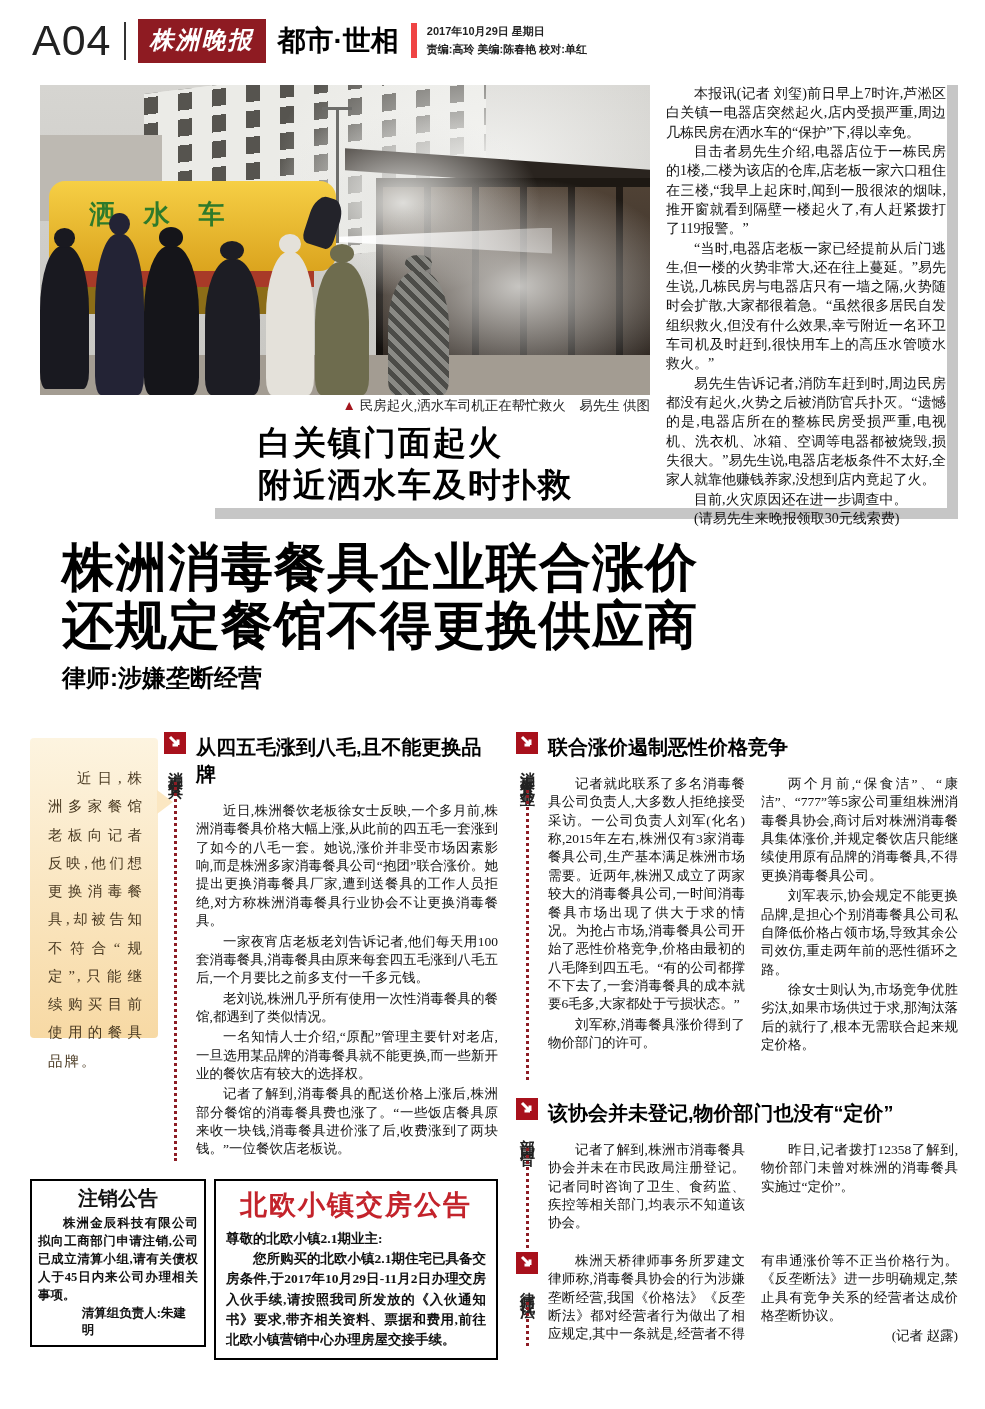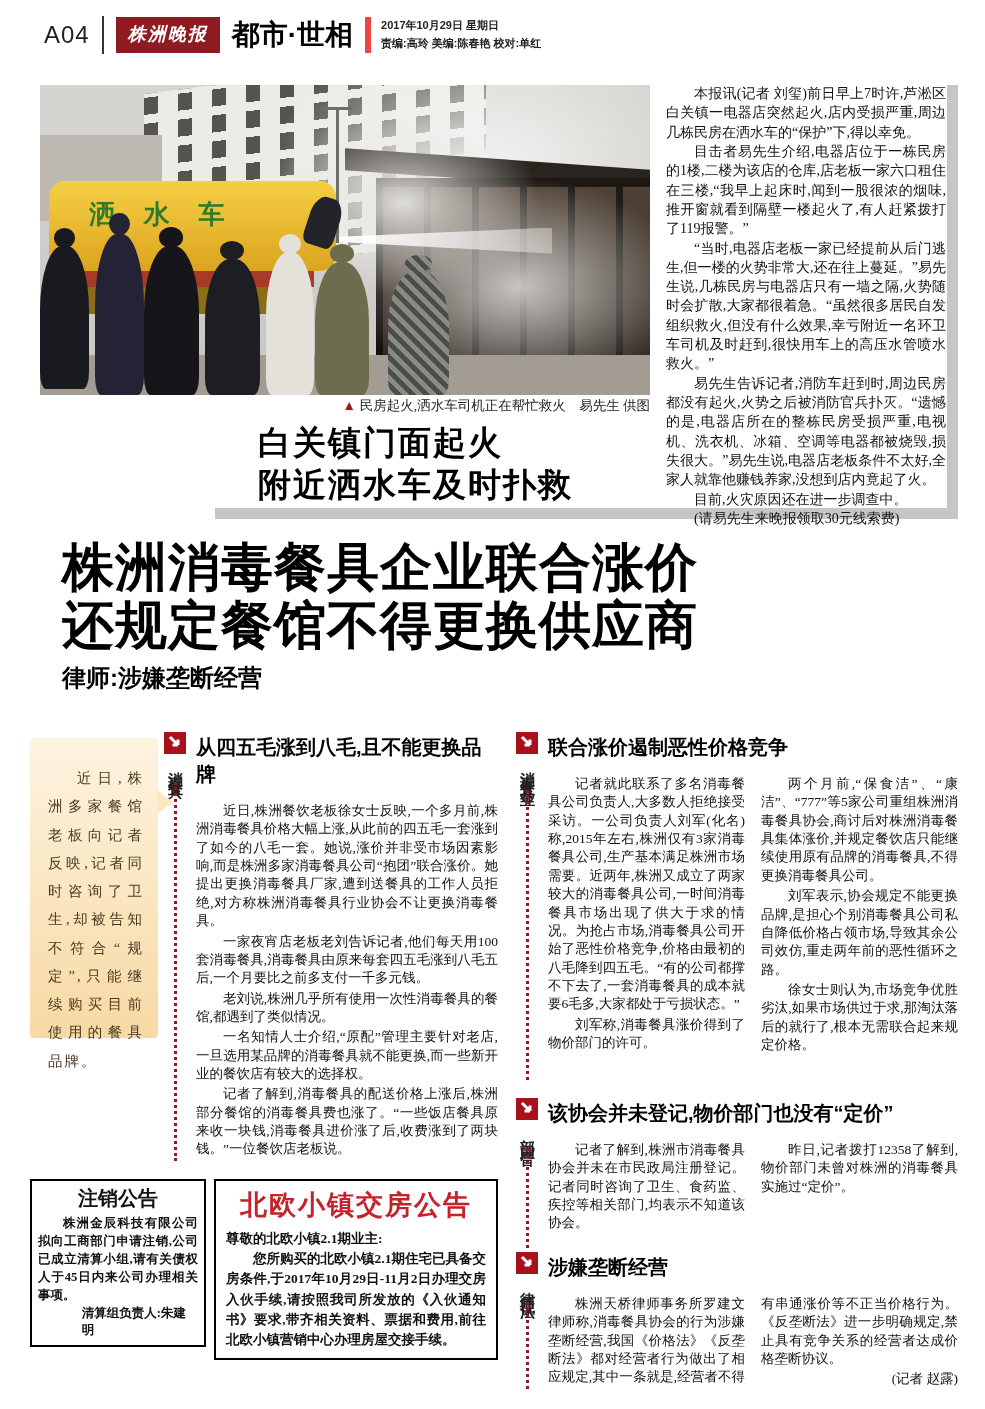--- a/index.html
+++ b/index.html
@@ -4,23 +4,23 @@
 <style>
   * { box-sizing: border-box; margin: 0; padding: 0; }
   html,body { background:#e9e9e9; }
   .page {
     position: relative; width: 985px; height: 1409px; margin: 0 auto;
     background: #fff; overflow: hidden;
     font-family: "Liberation Serif", serif; color: #111;
   }
   
   .masthead { position:absolute; left:32px; top:16px; right:24px; display:flex; align-items:center; gap:12px; }
-  .pageno { font-family:"Liberation Sans",sans-serif; font-size:24px; color:#222; letter-spacing:1px;margin-left:12px; }
+  .pageno { font-family:"Liberation Sans",sans-serif; font-size:43px; color:#222; letter-spacing:1px; }
   .mast-sep { width:2px; height:38px; background:#333; }
-  .brand { background:#8e1b22; color:#fff; padding:5px 12px 7px; font-size:18px; font-weight:700; font-style:italic; letter-spacing:2px; white-space:nowrap; }
+  .brand { background:#8e1b22; color:#fff; padding:5px 12px 7px; font-size:24px; font-weight:700; font-style:italic; letter-spacing:2px; white-space:nowrap; }
   .sec-title { font-family:Liberation Sans, sans-serif; font-size:28px; font-weight:900; color:#000; white-space:nowrap; }
   .date-block { border-left:6px solid #ef4444; padding-left:10px; font-family:"Liberation Sans",sans-serif; font-size:11px; line-height:1.6; color:#222; font-weight:700; }
   
   .photo { position:absolute; left:40px; top:85px; width:610px; height:310px; overflow:hidden; background:linear-gradient(#d6d5d1,#c7c6c2); }
   .ph-bldg { position:absolute; left:17%; top:-4%; width:56%; height:60%; background:
       repeating-linear-gradient(0deg, #ebebe7 0 9px, rgba(0,0,0,0) 9px 26px),
       repeating-linear-gradient(90deg, #56544f 0 14px, #ebebe7 14px 34px);
       transform:skewY(-7deg); }
   .ph-bldg2 { position:absolute; left:0; top:16%; width:20%; height:28%; background:#bdb9b2; }
   .ph-smoke1 { position:absolute; right:-8%; top:-18%; width:70%; height:90%; background:radial-gradient(closest-side, rgba(244,244,242,.98), rgba(244,244,242,0)); }
@@ -169,21 +169,21 @@
     <div class="hl">株洲消毒餐具企业联合涨价</div>
     <div class="hl">还规定餐馆不得更换供应商</div>
     <div class="dek">律师:涉嫌垄断经营</div>
   </div>
 
   <div class="content">
 
     <div class="left-col">
       <div class="row1">
         <aside class="bubble">
-          <div class="btext">近日,株洲多家餐馆老板向记者反映,记者同时咨询了卫生,却被告知不符合“规定”,只能继续购买目前使用的餐具品牌。</div>
+          <div class="btext">近日,株洲多家餐馆老板向记者反映,他们想更换消毒餐具,却被告知不符合“规定”,只能继续购买目前使用的餐具品牌。</div>
         </aside>
 
         <section class="sec sec1">
           <div class="kicker">
             <svg class="arrow-icon" viewBox="0 0 22 22">
               <rect width="22" height="22" fill="#a8111c"></rect>
               <path d="M6 5 L14 13 M14 13 L14 7.5 M14 13 L8.5 13" stroke="#fff" stroke-width="3" fill="none"></path>
             </svg>
             <span class="vtext">消毒餐具</span>
             <span class="dotline"></span>
@@ -268,21 +268,20 @@
       <section class="sec sec4">
         <div class="kicker">
           <svg class="arrow-icon" viewBox="0 0 22 22">
             <rect width="22" height="22" fill="#a8111c"></rect>
             <path d="M6 5 L14 13 M14 13 L14 7.5 M14 13 L8.5 13" stroke="#fff" stroke-width="3" fill="none"></path>
           </svg>
           <span class="vtext">律师说法</span>
           <span class="dotline"></span>
         </div>
         <div class="sec-content">
-          <h2 class="sec-head">涉嫌垄断经营</h2>
           <div class="body twocol">
             <p>株洲天桥律师事务所罗建文律师称,消毒餐具协会的行为涉嫌垄断经营,我国《价格法》《反垄断法》都对经营者行为做出了相应规定,其中一条就是,经营者不得有串通涨价等不正当价格行为。《反垄断法》进一步明确规定,禁止具有竞争关系的经营者达成价格垄断协议。</p>
             <p class="byline">(记者 赵露)</p>
           </div>
         </div>
       </section>
 
     </div>
   </div>
 

